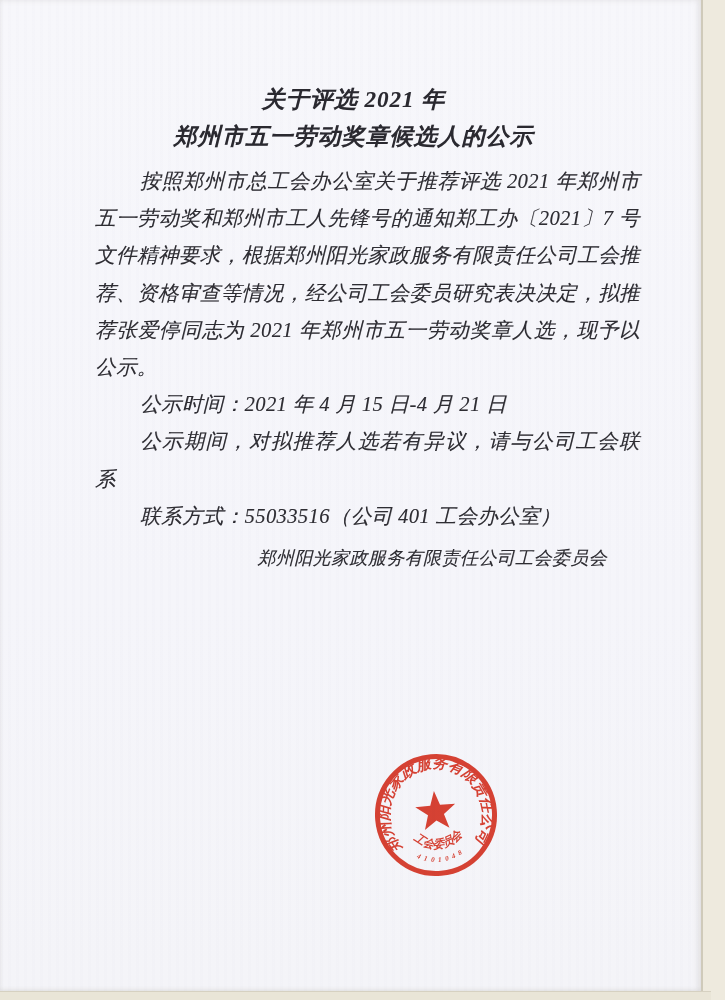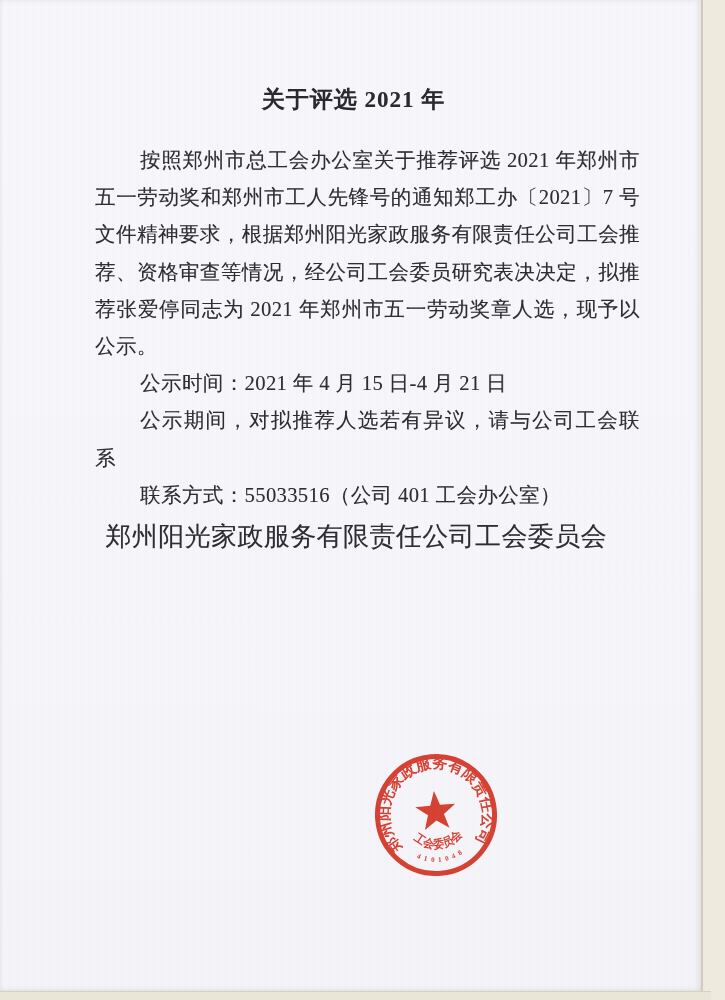--- a/index.html
+++ b/index.html
@@ -8,20 +8,21 @@
     background:#ebe7d9;
     font-family:"Liberation Serif","DejaVu Serif",serif;
   }
   
   .paper{
     position:absolute;left:0;top:0;width:701px;height:992px;
     background:
       repeating-linear-gradient(90deg, rgba(130,130,170,0.015) 0 3px, rgba(255,255,255,0) 3px 8px),
       linear-gradient(180deg,#f7f7fb 0%,#f5f5fa 60%,#f4f4f8 100%);
     box-shadow:inset -3px 0 6px rgba(120,115,100,0.12), inset 0 -2px 4px rgba(120,115,100,0.10);
+    font-style:italic;
   }
   
   .edge-right{
     position:absolute;top:0;left:701px;width:24px;height:1000px;
     background:#eeeade;border-left:2px solid #cfcaba;
   }
   .edge-bottom{
     position:absolute;left:0;top:991px;width:711px;height:9px;
     background:#e9e5d7;border-top:1px solid #d6d1c1;
   }
@@ -31,46 +32,47 @@
     text-shadow:0.3px 0.3px 0.4px rgba(46,45,51,0.35);
   }
   .title{
     text-align:center;font-weight:bold;font-size:23px;line-height:30px;
     letter-spacing:1px;color:#2a2930;
     transform:translateX(-14px);
   }
   .title-1{margin-top:85px;}
   .title-2{margin-top:7px;}
   .bodytext{
-    margin-top:27px;
+    margin-top:11px;
     font-size:20.5px;line-height:37.2px;letter-spacing:0.4px;
     text-align:justify;text-justify:inter-character;
   }
   .bodytext p{margin:0;text-indent:2.2em;}
   .signature{
     margin-top:10px;
     text-align:right;padding-right:33px;
   }
   .signature .sig-inner{display:inline-block;text-align:center;}
-  .sig-org{font-size:26px;line-height:26px;letter-spacing:0.4px;white-space:nowrap;}
+  .sig-org{font-size:18px;line-height:26px;letter-spacing:0.4px;white-space:nowrap;}
   .sig-date{font-size:20.5px;line-height:26px;margin-top:12px;letter-spacing:0.4px;}
   
   .seal{
     position:absolute;left:356px;top:735px;width:160px;height:160px;
     mix-blend-mode:multiply;opacity:0.9;filter:blur(0.3px);
     pointer-events:none;
   }
 </style>
 </head>
 <body>
 
 <div class="paper">
   <div class="content">
 
     <div class="title title-1">关于评选 2021 年</div>
+    <div class="title title-2">郑州市五一劳动奖章候选人的公示</div>
 
     <div class="bodytext">
       <p>按照郑州市总工会办公室关于推荐评选 2021 年郑州市五一劳动奖和郑州市工人先锋号的通知郑工办〔2021〕7 号文件精神要求，根据郑州阳光家政服务有限责任公司工会推荐、资格审查等情况，经公司工会委员研究表决决定，拟推荐张爱停同志为 2021 年郑州市五一劳动奖章人选，现予以公示。</p>
       <p>公示时间：2021 年 4 月 15 日-4 月 21 日</p>
       <p>公示期间，对拟推荐人选若有异议，请与公司工会联系</p>
       <p>联系方式：55033516（公司 401 工会办公室）</p>
     </div>
 
     <div class="signature">
       <span class="sig-inner">

